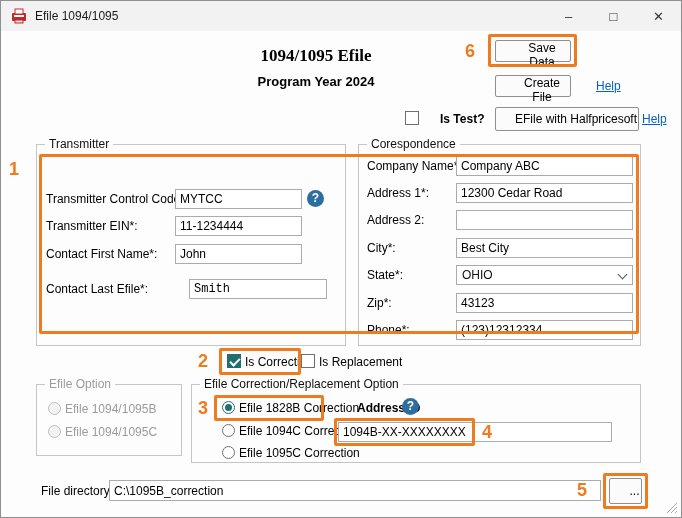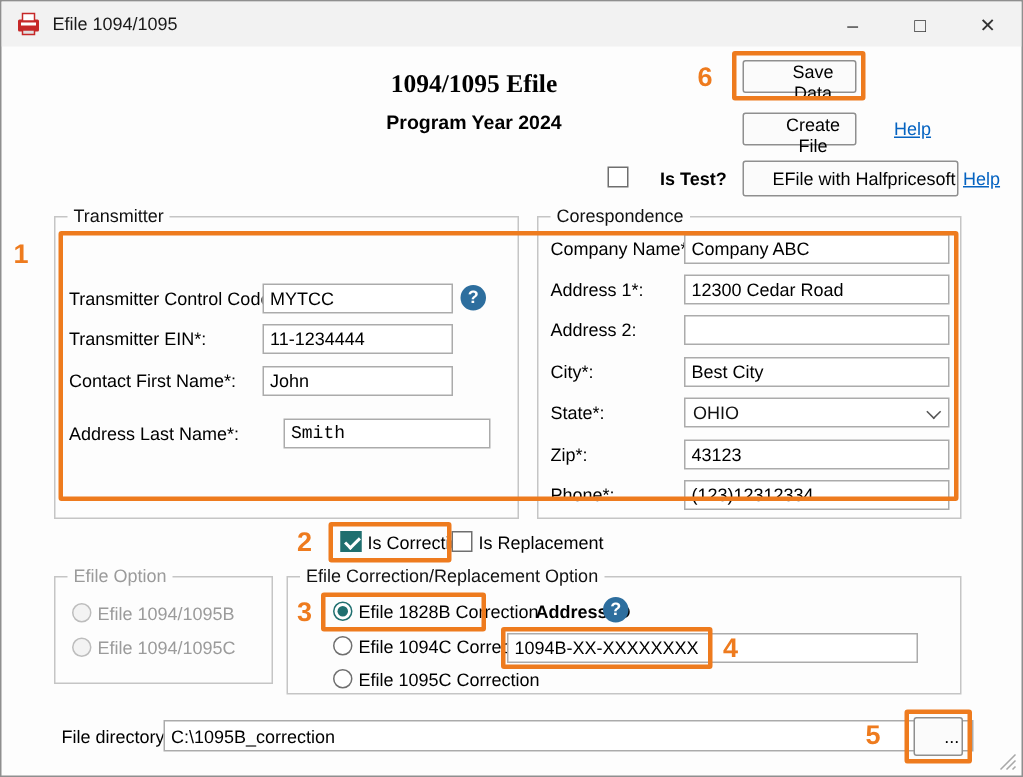--- a/index.html
+++ b/index.html
@@ -96,21 +96,21 @@
   <div class="grp" style="left:35px; top:143px; width:310px; height:202px;">
     <span class="grp-legend">Transmitter</span>
   </div>
   <span class="lbl" style="left:45px; top:191px;">Transmitter Control Code*:</span>
   <input class="tbox" style="left: 174px; top: 188px; width: 127px;" value="MYTCC">
   <span class="helpdot" style="left:306px; top:189px;">?</span>
   <span class="lbl" style="left:45px; top:218px;">Transmitter EIN*:</span>
   <input class="tbox" style="left: 174px; top: 215px; width: 127px;" value="11-1234444">
   <span class="lbl" style="left:45px; top:246px;">Contact First Name*:</span>
   <input class="tbox" style="left: 174px; top: 243px; width: 127px;" value="John">
-  <span class="lbl" style="left:45px; top:281px;">Address Last Name*:</span>
+  <span class="lbl" style="left:45px; top:281px;">Contact Last Efile*:</span>
   <input class="tbox" style="left: 188px; top: 278px; width: 138px; font-family: Liberation Mono, monospace;" value="Smith">
 
   <div class="grp" style="left:357px; top:143px; width:283px; height:202px;">
     <span class="grp-legend">Corespondence</span>
   </div>
   <span class="lbl" style="left:366px; top:158px;">Company Name*:</span>
   <input class="tbox" style="left: 455px; top: 155px; width: 177px;" value="Company ABC">
   <span class="lbl" style="left:366px; top:185px;">Address 1*:</span>
   <input class="tbox" style="left: 455px; top: 182px; width: 177px;" value="12300 Cedar Road">
   <span class="lbl" style="left:366px; top:212px;">Address 2:</span>
@@ -147,21 +147,21 @@
   <span class="lbl" style="left:238px; top:400px;">Efile 1828B Correction</span>
   <span class="lbl bold" style="left:340px; top:400px;">Address ID</span>
   <span class="helpdot" style="left:401px; top:397px;">?</span>
   <span class="rad" style="left:221px; top:423px;"></span>
   <span class="lbl" style="left:238px; top:423px;">Efile 1094C Correction</span>
   <input class="tbox" style="left: 337px; top: 421px; width: 274px;" value="1094B-XX-XXXXXXXX">
   <span class="rad" style="left:221px; top:445px;"></span>
   <span class="lbl" style="left:238px; top:445px;">Efile 1095C Correction</span>
 
   <span class="lbl" style="left:40px; top:483px;">File directory:</span>
-  <input class="tbox" style="left: 108px; top: 479px; width: 540px; height: 21px;" value="C:\1095B_correction">
+  <input class="tbox" style="left: 108px; top: 479px; width: 492px; height: 21px;" value="C:\1095B_correction">
   <button class="btn" style="left:608px; top:477px; width:33px; height:26px;">...</button>
 
   <svg class="grip" width="12" height="12">
     <path d="M11 1 L1 11 M11 5 L5 11 M11 9 L9 11" stroke="#a8a8a8" fill="none"></path>
   </svg>
 
   <span class="annN" style="left:8px; top:158px;">1</span>
   <div class="annR" style="left:38px; top:153px; width:600px; height:180px;"></div>
 
   <span class="annN" style="left:197px; top:350px;">2</span>

